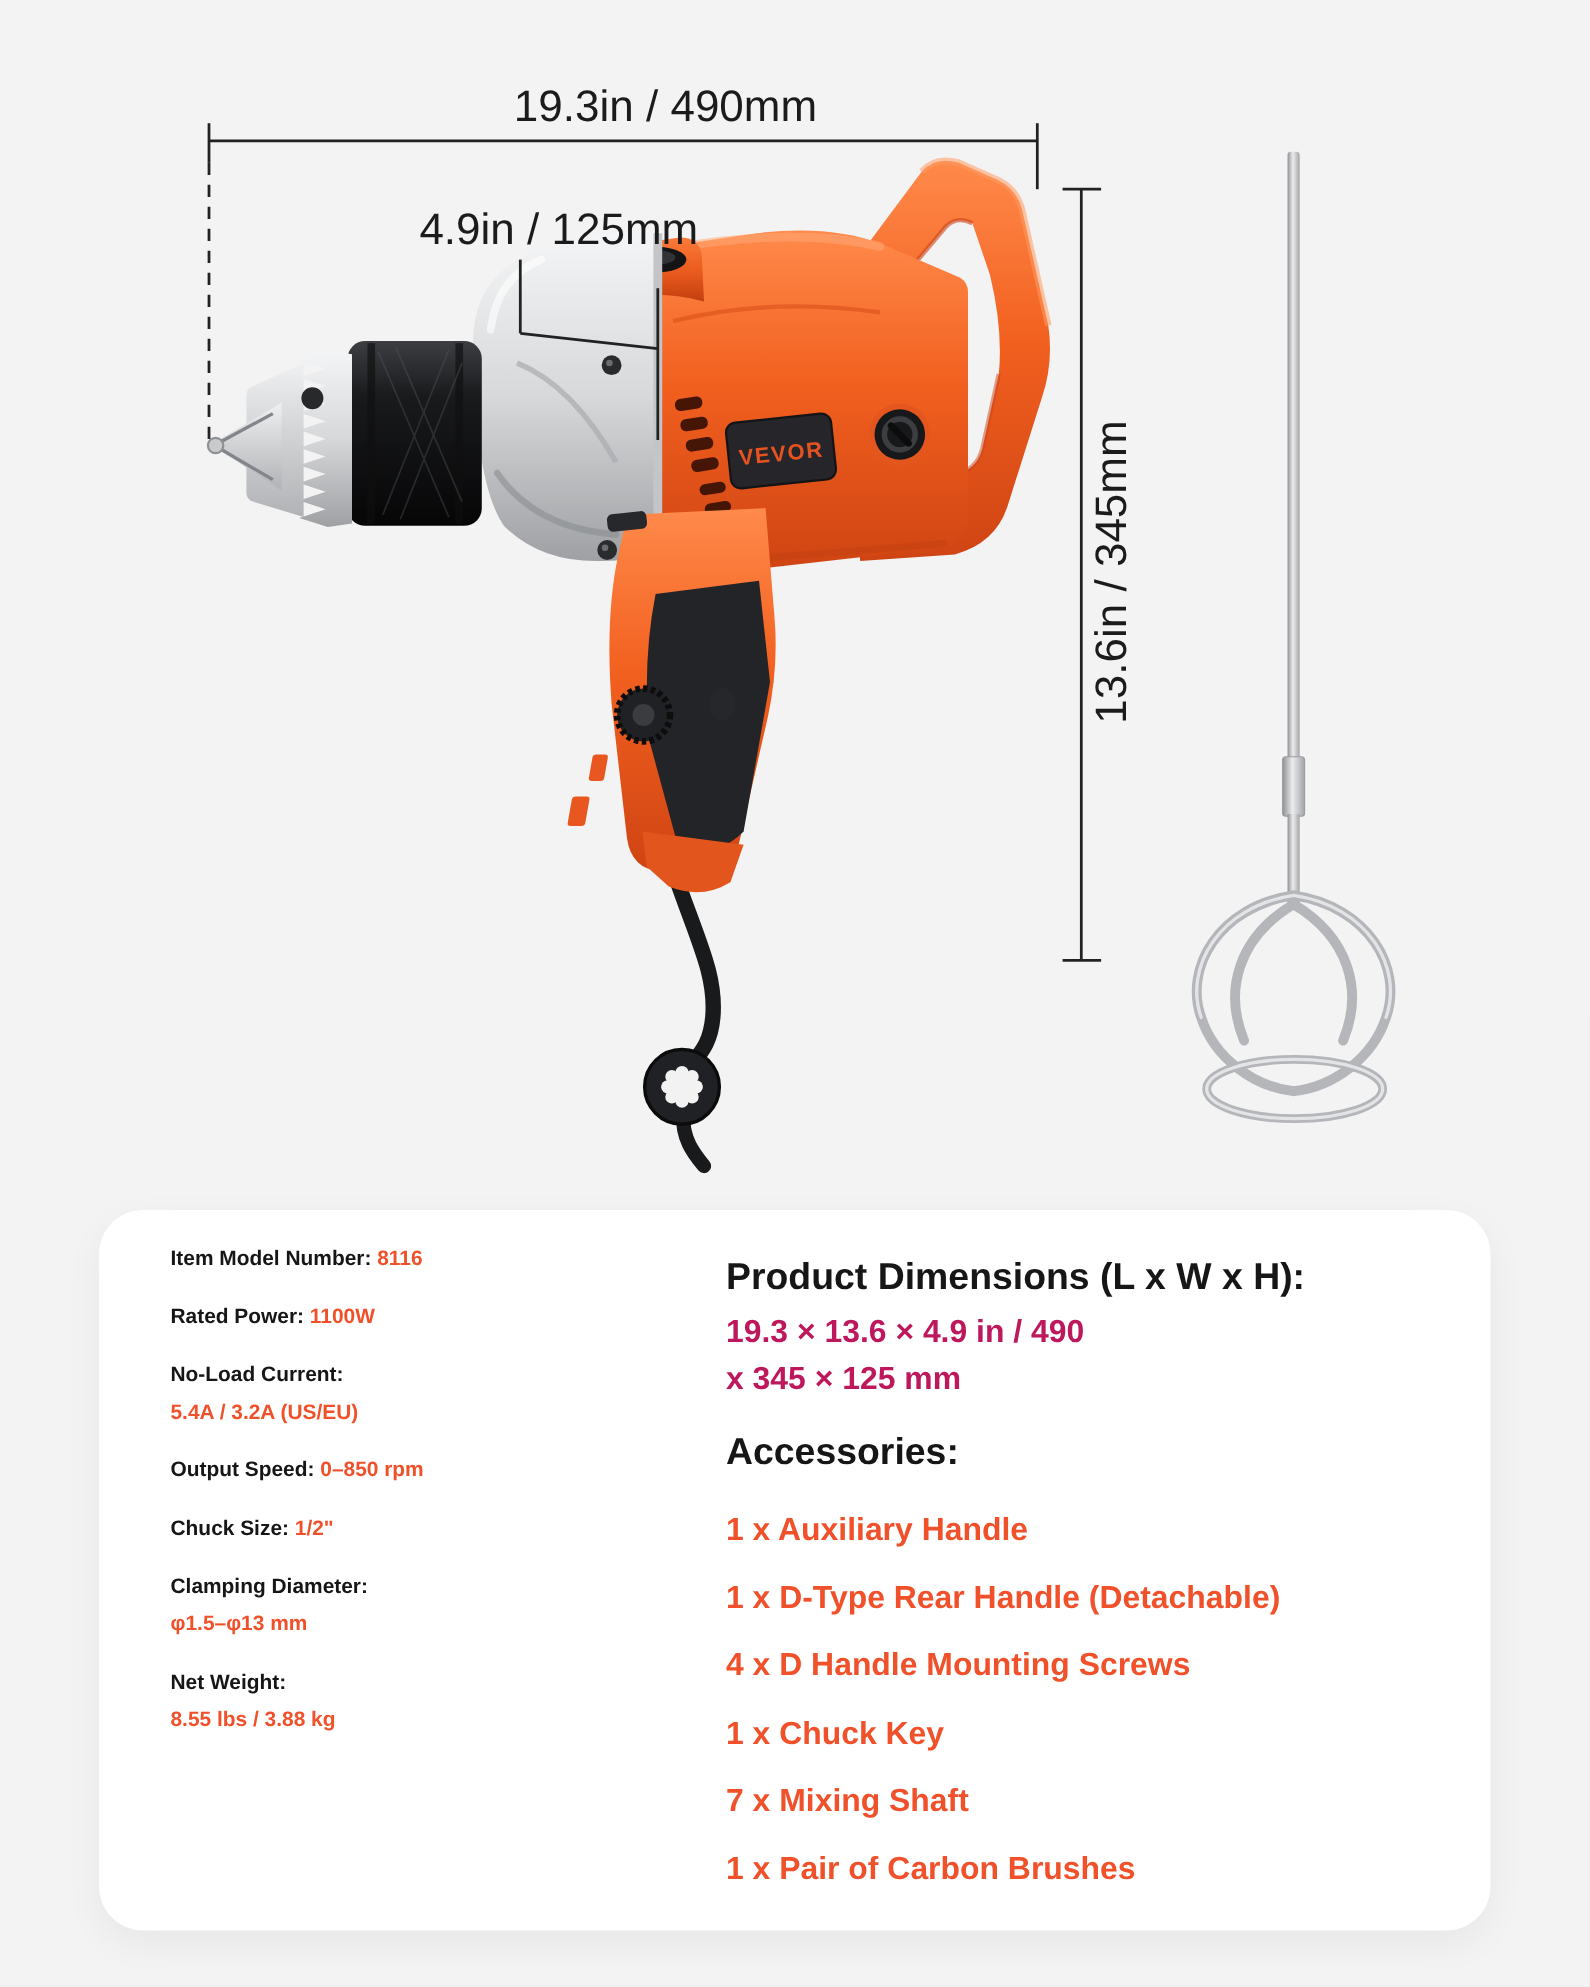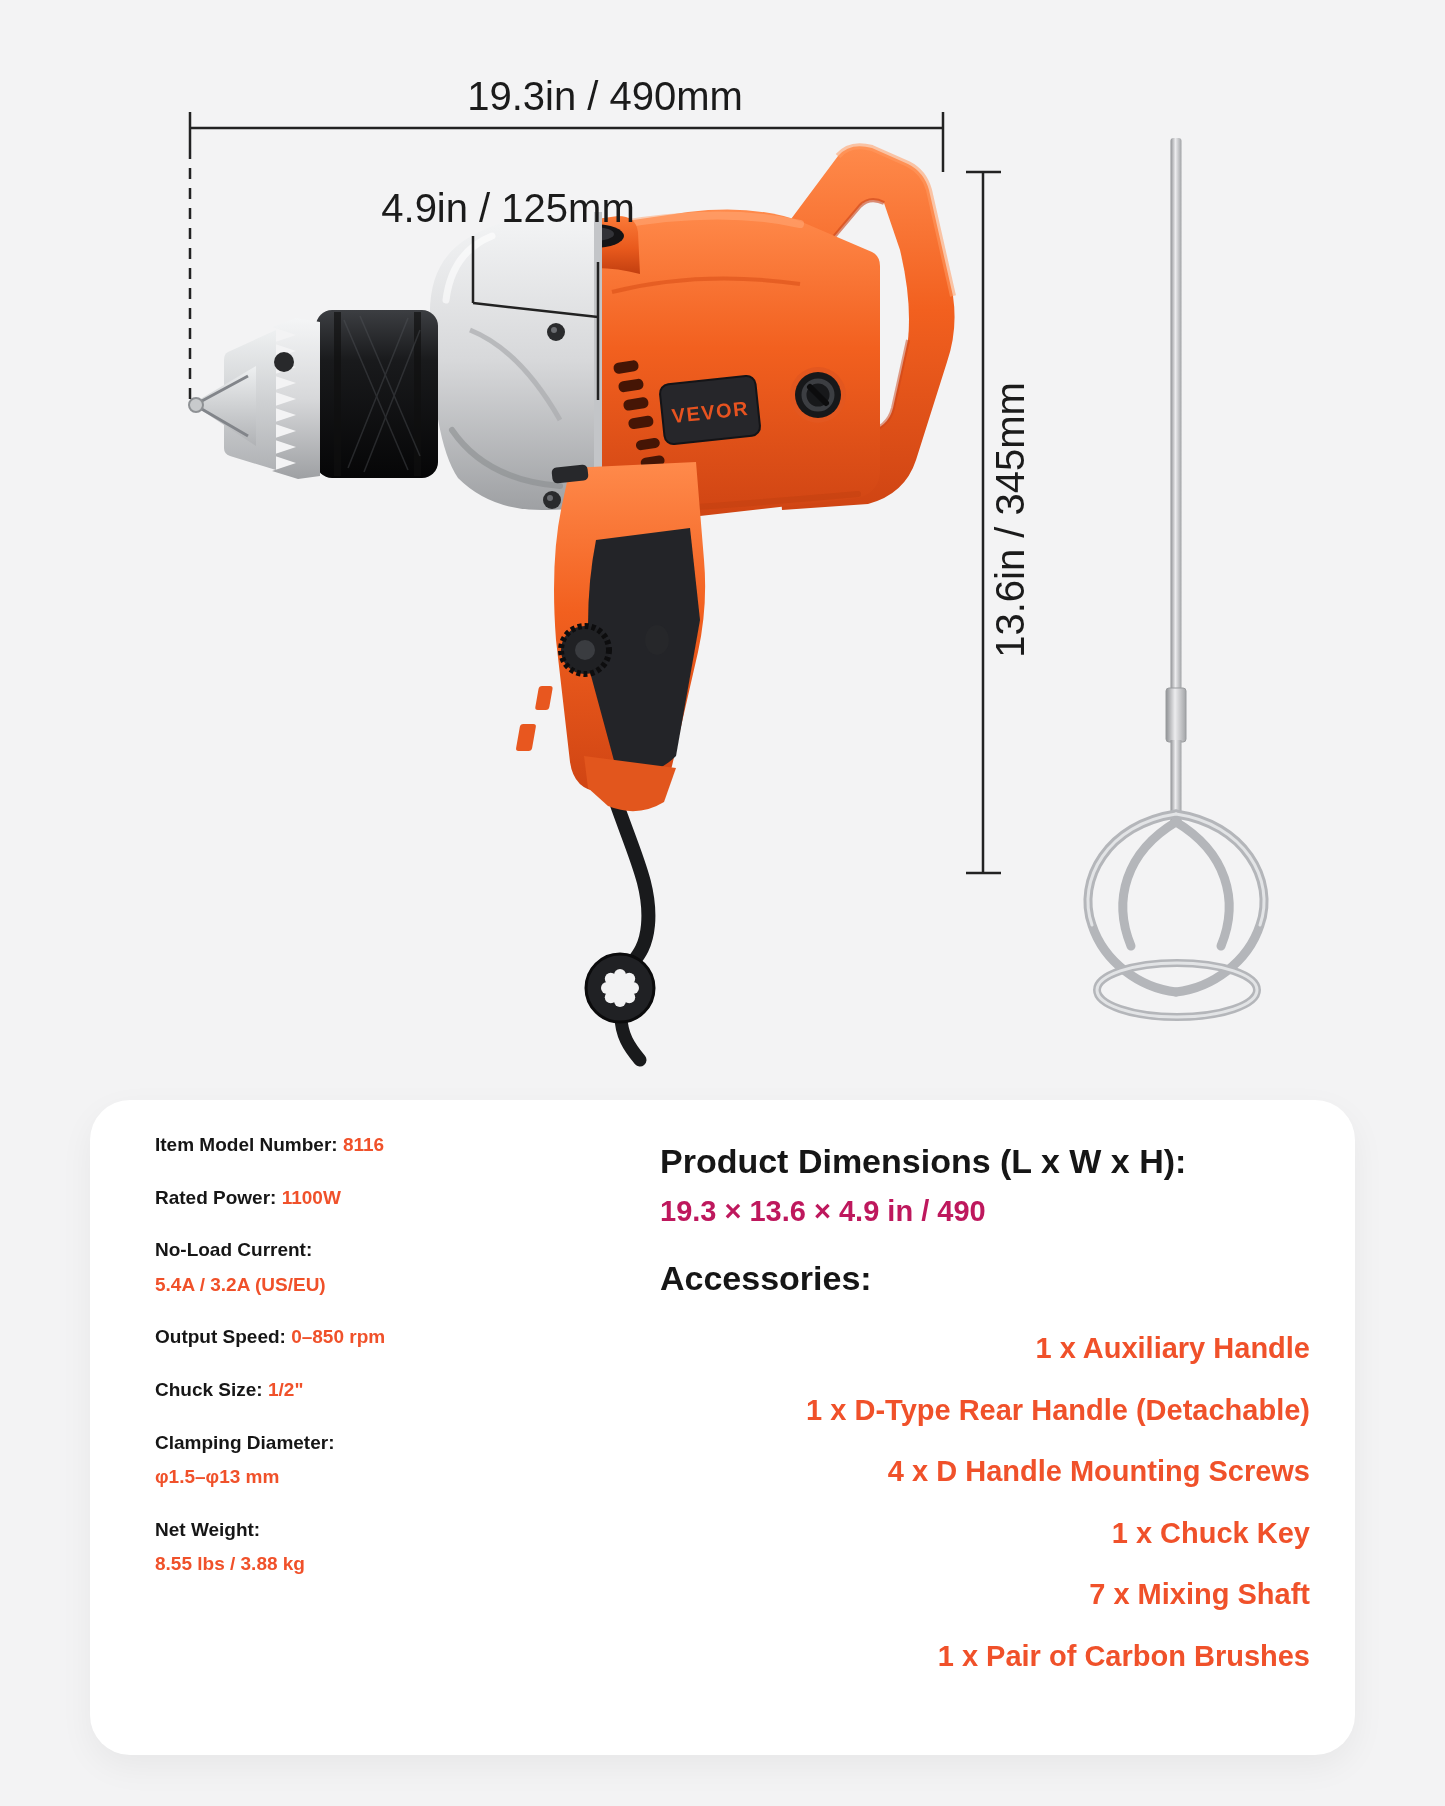--- a/index.html
+++ b/index.html
@@ -19,21 +19,21 @@
     box-shadow:0 12px 34px rgba(0,0,0,0.05);
   }
   .col-left{position:absolute;left:65px;top:32px;width:445px;}
   .col-right{position:absolute;left:570px;top:38px;width:650px;}
   .spec-row{font-size:19px;font-weight:600;color:#161616;line-height:1.40;margin-bottom:26px;}
   .spec-row .val{color:#f0512a;}
   .spec-row.stacked .val{display:block;margin-top:8px;}
   .rc-head{font-size:34px;font-weight:600;color:#161616;line-height:1.40;}
   .rc-value{font-size:29px;font-weight:600;color:#be185d;line-height:1.48;margin-top:4px;}
   .rc-acc-head{margin-top:22px;}
-  .acc-list{margin-top:26px;text-align:right;}
+  .acc-list{margin-top:26px;}
   .acc-item{font-size:29px;font-weight:600;color:#f0512a;line-height:1.40;margin-bottom:21px;}
 </style>
 </head>
 <body>
 
 <div class="stage">
 
   <svg class="diagram-svg" width="1445" height="1100" viewBox="0 0 1445 1100">
     <defs>
       <linearGradient id="gOr" x1="0" y1="0" x2="0" y2="1">
@@ -245,20 +245,21 @@
       <div class="spec-row stacked">
         <span class="lbl">Net Weight:</span>
         <span class="val">8.55 lbs / 3.88 kg</span>
       </div>
     </div>
 
     <div class="col-right">
       <div class="rc-head">Product Dimensions (L x W x H):</div>
       <div class="rc-value">
         <div>19.3 × 13.6 × 4.9 in / 490</div>
+        <div>x 345 × 125 mm</div>
       </div>
       <div class="rc-head rc-acc-head">Accessories:</div>
       <div class="acc-list">
         <div class="acc-item">1 x Auxiliary Handle</div>
         <div class="acc-item">1 x D-Type Rear Handle (Detachable)</div>
         <div class="acc-item">4 x D Handle Mounting Screws</div>
         <div class="acc-item">1 x Chuck Key</div>
         <div class="acc-item">7 x Mixing Shaft</div>
         <div class="acc-item">1 x Pair of Carbon Brushes</div>
       </div>

